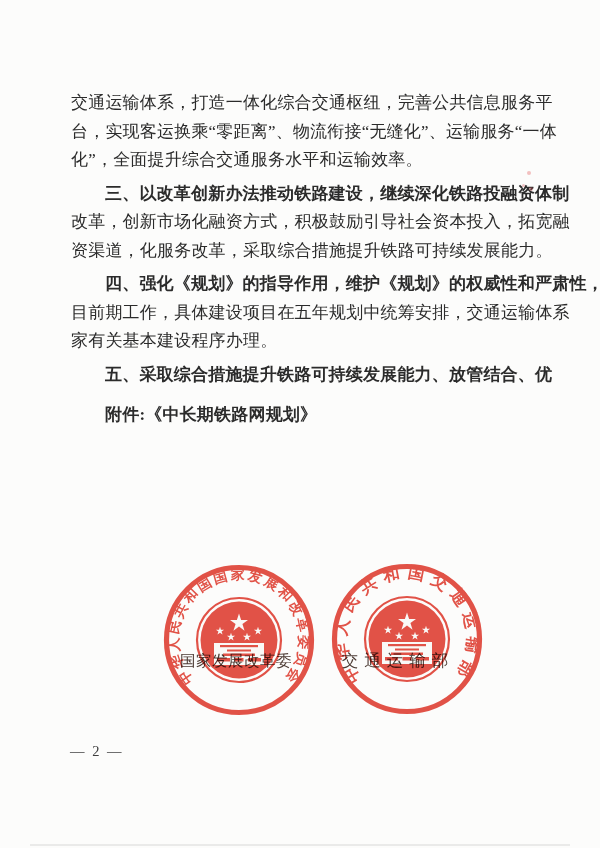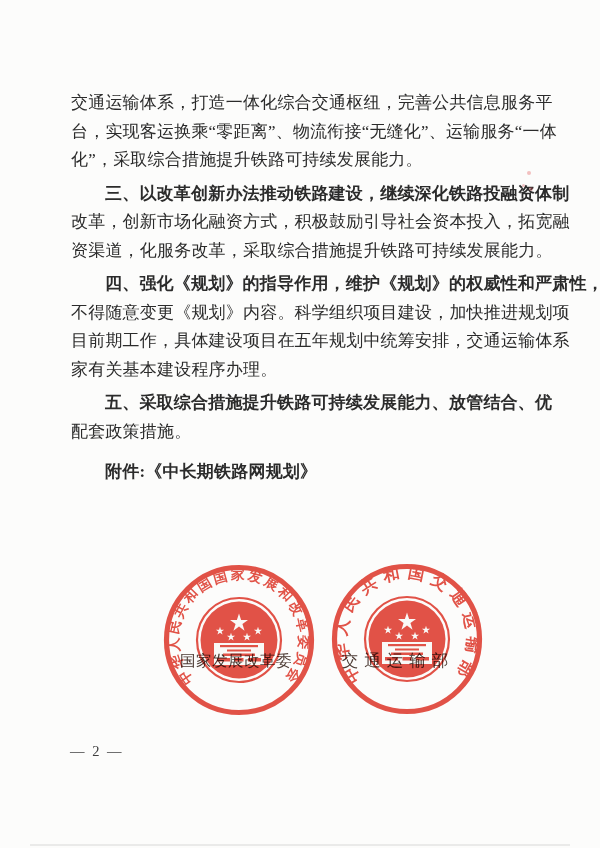--- a/index.html
+++ b/index.html
@@ -74,30 +74,28 @@
   }
 </style>
 </head>
 <body>
 
 <div class="page">
 
   <div class="body-text">
     <div class="line">交通运输体系，打造一体化综合交通枢纽，完善公共信息服务平</div>
     <div class="line">台，实现客运换乘“零距离”、物流衔接“无缝化”、运输服务“一体</div>
-    <div class="line">化”，采取综合措施提升铁路可持续发展能力。</div>
+    <div class="line">化”，全面提升综合交通服务水平和运输效率。</div>
     <div class="line indent para-gap">三、以改革创新办法推动铁路建设，继续深化铁路投融资体制</div>
     <div class="line">改革，创新市场化融资方式，积极鼓励引导社会资本投入，拓宽融</div>
     <div class="line">资渠道，化服务改革，采取综合措施提升铁路可持续发展能力。</div>
     <div class="line indent para-gap">四、强化《规划》的指导作用，维护《规划》的权威性和严肃性，</div>
-    <div class="line">不得随意变更《规划》内容。科学组织项目建设，加快推进规划项</div>
     <div class="line">目前期工作，具体建设项目在五年规划中统筹安排，交通运输体系</div>
     <div class="line">家有关基本建设程序办理。</div>
     <div class="line indent para-gap">五、采取综合措施提升铁路可持续发展能力、放管结合、优</div>
-    <div class="line">配套政策措施。</div>
     <div class="line indent attach">附件:《中长期铁路网规划》</div>
   </div>
 
   <div class="seal-overlay overlay-1">国家发展改革委</div>
   <div class="seal-overlay overlay-2">交通运输部</div>
 
   <div class="seal seal-1">
     <svg viewBox="-80 -80 160 160">
       <defs>
         <path id="star" d="M0,-9 L2.02,-2.78 L8.56,-2.78 L3.27,1.06 L5.29,7.28 L0,3.44 L-5.29,7.28 L-3.27,1.06 L-8.56,-2.78 L-2.02,-2.78 Z"></path>

